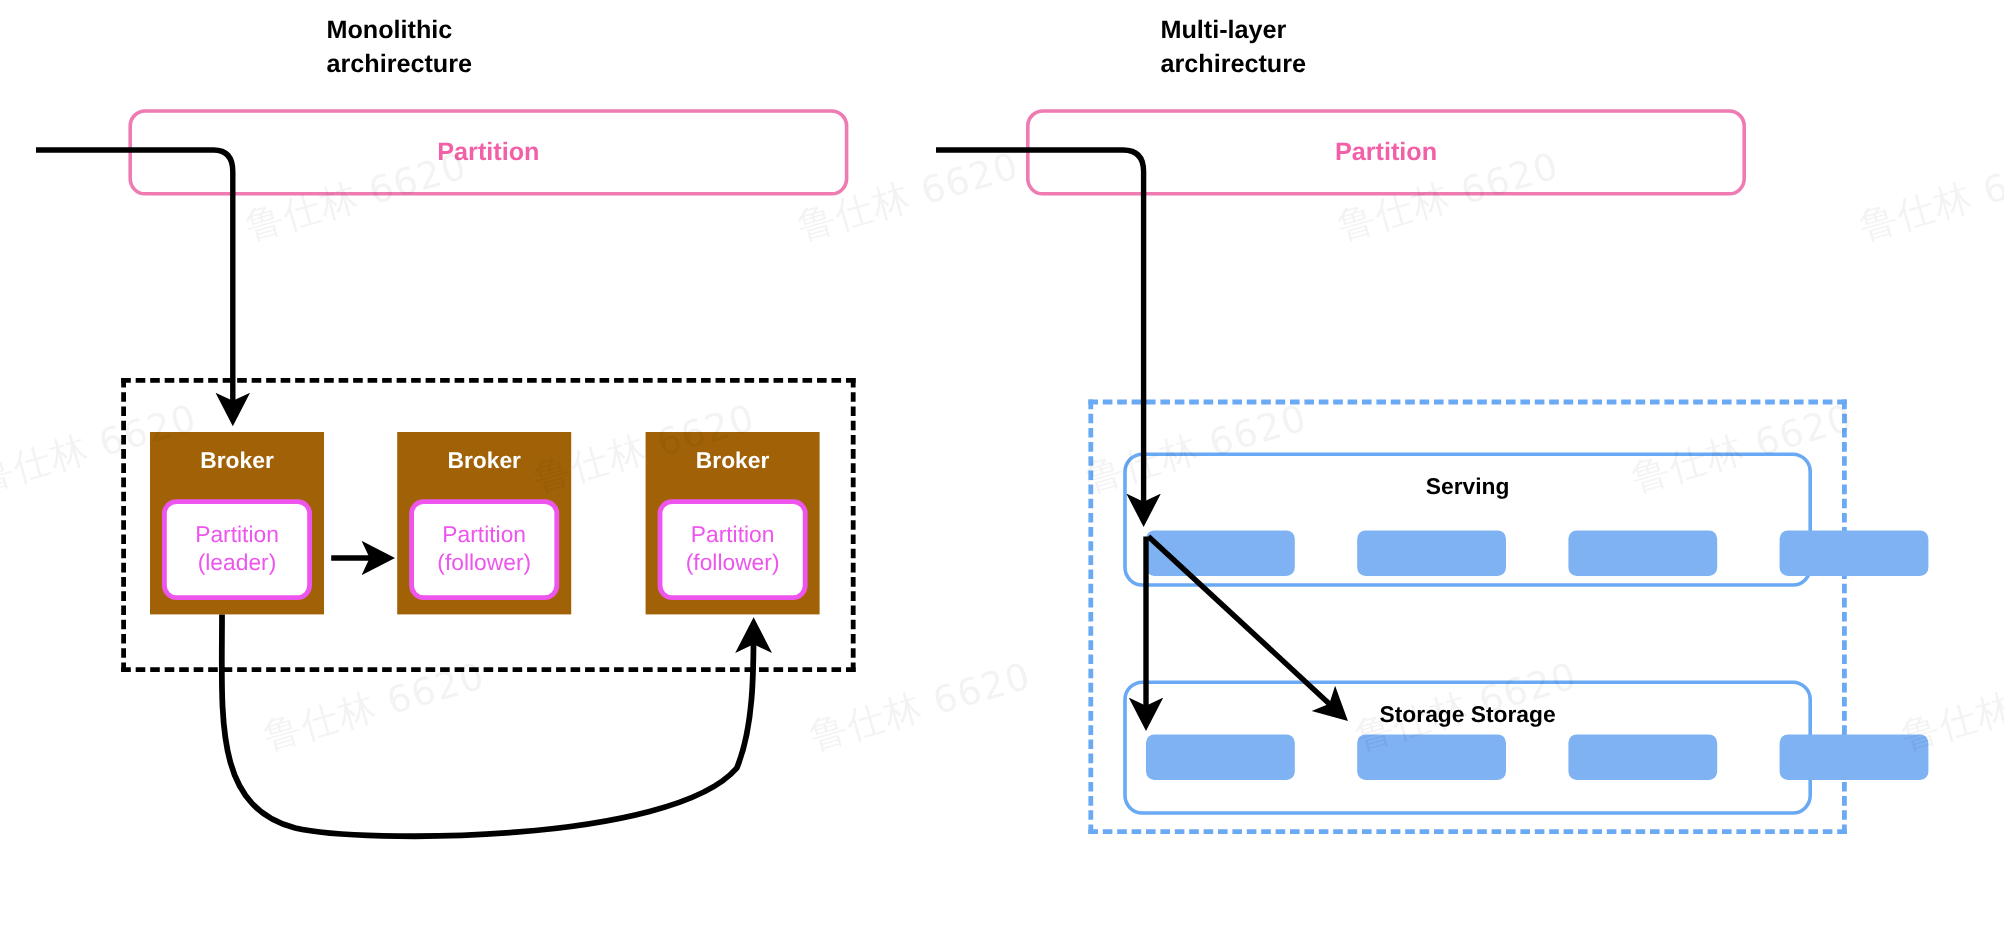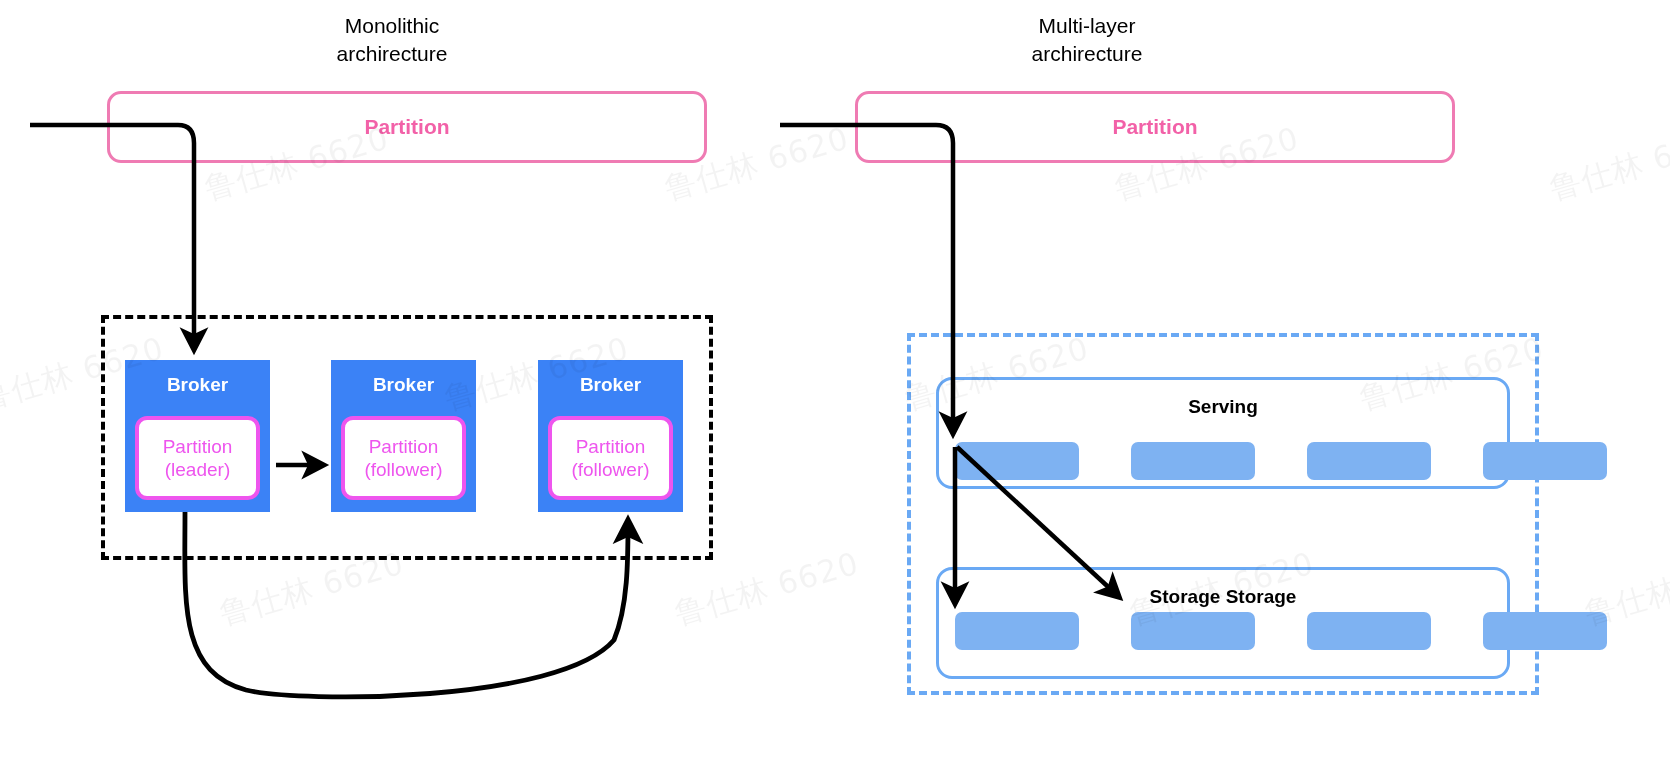--- a/index.html
+++ b/index.html
@@ -31,23 +31,23 @@
     opacity: 0.045;
     white-space: nowrap;
     transform: rotate(-16deg);
     transform-origin: left top;
     letter-spacing: 1px;
   }
 
   
   .panel-title {
     position: absolute;
-    text-align: center;
+    text-align: left;
     font-size: 21px;
-    font-weight: normal;
+    font-weight: bold;
     color: #000000;
     line-height: 1.32;
     white-space: pre-line;
     z-index: 20;
   }
 
   
   .partition-bar {
     position: absolute;
     border: 3px solid #ef7bb3;
@@ -72,21 +72,21 @@
     position: absolute;
     border: 4px dashed #000000;
     box-sizing: border-box;
     background: transparent;
     z-index: 8;
   }
 
   
   .broker {
     position: absolute;
-    background: #3b82f6;
+    background: #a16207;
     box-sizing: border-box;
     z-index: 14;
   }
   .broker-label {
     position: absolute;
     left: 0; right: 0;
     top: 14px;
     text-align: center;
     font-size: 19px;
     font-weight: bold;

